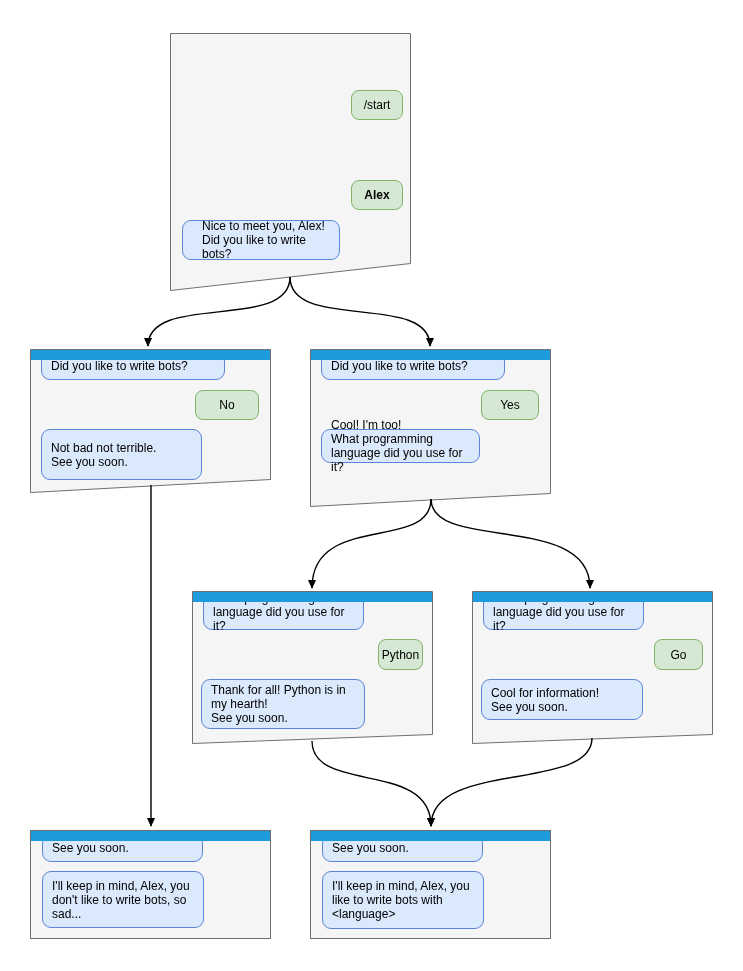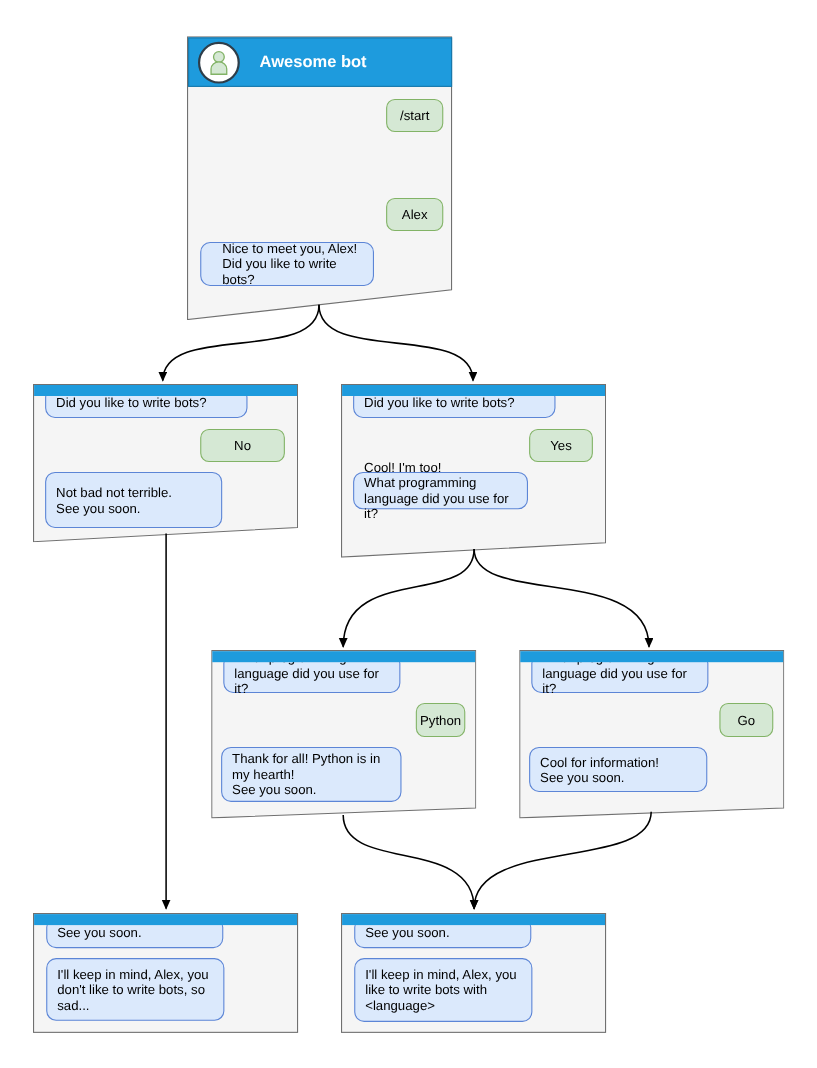--- a/index.html
+++ b/index.html
@@ -64,42 +64,33 @@
       <path d="M312,741 C312,794 431,760 431,826" marker-end="url(#ah)"></path>
       <path d="M592,738 C592,792 431,760 431,826" marker-end="url(#ah)"></path>
       <path d="M151,485 L151,826" marker-end="url(#ah)"></path>
     </g>
   </svg>
 
   <div class="window" style="left:170px;top:33px;width:242px;height:258px;">
     <svg class="card-shape" width="242" height="258" viewBox="0 0 242 258">
       <polygon class="card-poly" points="0.5,0.5 240.5,0.5 240.5,230.5 0.5,257.5"></polygon>
     </svg>
-    <div class="header">
-      <div class="avatar">
-        <svg width="30" height="30" viewBox="0 0 40 40">
-          <circle cx="20" cy="13" r="6.5" fill="#d5e8d4" stroke="#82b366" stroke-width="1.6"></circle>
-          <path d="M10.5 34 v-6.5 a9.5 8.5 0 0 1 19 0 V34 Z" fill="#d5e8d4" stroke="#82b366" stroke-width="1.6"></path>
-        </svg>
-      </div>
-      <div class="title">Awesome bot</div>
-    </div>
     <div class="bubble user" style="right:9px;top:57px;width:52px;height:30px;">/start</div>
-    <div class="bubble user" style="right:9px;top:147px;width:52px;height:30px;">Alex</div>
+    <div class="bubble user" style="right:9px;top:147px;width:52px;height:30px;font-weight:bold;">Alex</div>
     <div class="bubble bot" style="left:12px;top:187px;width:158px;height:40px;padding-left:19px;">Nice to meet you, Alex!
 Did you like to write bots?</div>
   </div>
 
   <div class="window" style="left:30px;top:349px;width:241px;height:144px;">
     <svg class="card-shape" width="241" height="144" viewBox="0 0 241 144">
       <polygon class="card-poly" points="0.5,0.5 240.5,0.5 240.5,130.5 0.5,143.5"></polygon>
     </svg>
     <div class="strip"></div>
     <div class="bubble bot" style="left:11px;top:3px;width:184px;height:28px;">Did you like to write bots?</div>
-    <div class="bubble user" style="right:12px;top:41px;width:77px;height:30px;">No</div>
+    <div class="bubble user" style="right:12px;top:41px;width:64px;height:30px;">No</div>
     <div class="bubble bot" style="left:11px;top:80px;width:161px;height:51px;">Not bad not terrible.
 See you soon.</div>
   </div>
 
   <div class="window" style="left:310px;top:349px;width:241px;height:158px;">
     <svg class="card-shape" width="241" height="158" viewBox="0 0 241 158">
       <polygon class="card-poly" points="0.5,0.5 240.5,0.5 240.5,144.5 0.5,157.5"></polygon>
     </svg>
     <div class="strip"></div>
     <div class="bubble bot" style="left:11px;top:3px;width:184px;height:28px;">Did you like to write bots?</div>

